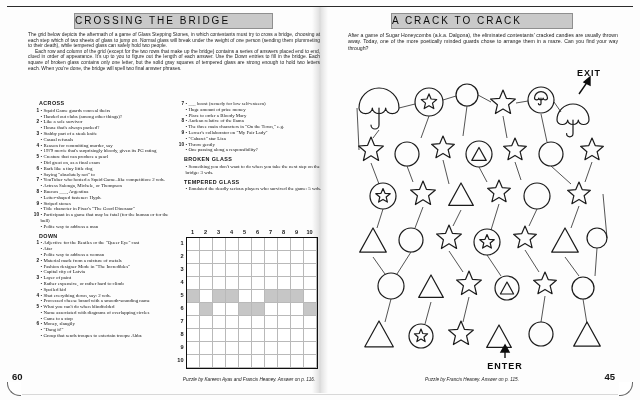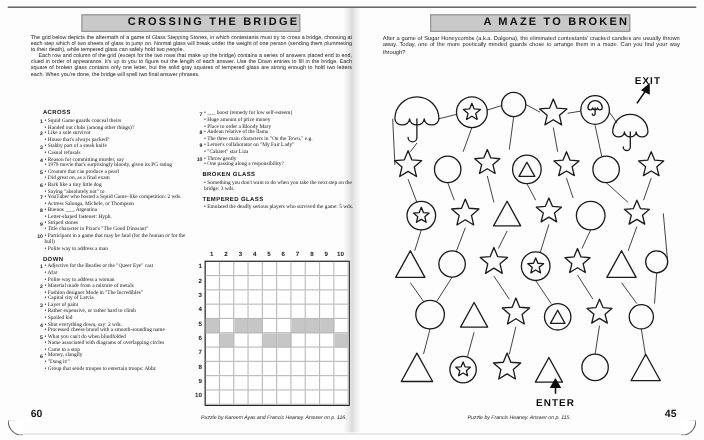--- a/index.html
+++ b/index.html
@@ -6,22 +6,22 @@
   body{width:640px;height:400px;background:#fdfdfd;font-family:"Liberation Sans",sans-serif;color:#151515;position:relative;overflow:hidden}
   .top-edge{position:absolute;left:7px;right:7px;top:6px;height:1px;background:#2b2b2b}
   .bottom-edge{position:absolute;left:22px;right:22px;bottom:5px;height:1px;background:#d8d8d8}
   .gutter{position:absolute;left:312px;top:7px;width:16px;height:386px;
     background:linear-gradient(90deg,rgba(0,0,0,0) 0%,rgba(0,0,0,0.10) 42%,rgba(0,0,0,0.14) 50%,rgba(0,0,0,0.10) 58%,rgba(0,0,0,0) 100%)}
   .curl{position:absolute;bottom:4px;width:13px;height:13px;border:1px solid #666;background:#fff}
   .curl.l{left:7px;border-top:none;border-right:none;border-radius:0 0 0 13px}
   .curl.r{right:7px;border-top:none;border-left:none;border-radius:0 0 13px 0}
 
   .title-bar{position:absolute;top:13px;height:14px;background:var(--title-bg,#c9c9c9);
-    border:1px solid #8f8f8f;font-weight:bold;font-size:10px;line-height:13px;letter-spacing:2px;
-    text-align:right;color:#0d0d0d}
+    border:1px solid #8f8f8f;font-weight:normal;font-size:10px;line-height:13px;letter-spacing:2px;
+    text-align:left;color:#0d0d0d}
   .tb-left{left:74px;width:197px}
   .tb-right{left:391px;width:180px}
 
   .intro{position:absolute;font-size:4.9px;line-height:5.6px;text-align:justify;color:#1c1c1c}
   .intro-left{left:28px;top:32px;width:292px}
   .intro-right{left:348px;top:32px;width:270px;font-size:5.2px;line-height:6.4px}
   .intro p{margin:0}
   .intro p + p{text-indent:7px}
 
   .cluecol{position:absolute;font-family:"Liberation Serif",serif;font-size:4.9px;line-height:5.8px;color:#141414}
@@ -41,21 +41,21 @@
   .grows span{display:block;height:13px;line-height:13px;text-align:right;padding-right:2.5px;box-sizing:border-box;font-weight:bold;font-size:5.6px}
   .ggrid{width:130px;height:130px;border:1.5px solid #0e0e0e;display:grid;
     grid-template-columns:repeat(10,13px);grid-template-rows:repeat(10,13px);background:#fff}
   .cell{box-sizing:border-box;border-right:.5px solid #b9b9b9;border-bottom:.5px solid #b9b9b9}
   .cell.temp{background:var(--temp-bg,#c6c6c6)}
 
   .credit{position:absolute;top:377px;font-size:4.7px;font-style:italic;text-align:center;color:#222}
   .credit-left{left:133px;width:232px}
   .credit-right{left:363px;width:218px}
   .pagenum{position:absolute;top:371px;font-weight:bold;font-size:9.5px}
-  .pn-left{left:28px}
+  .pn-left{left:12px}
   .pn-right{right:25px}
 
   #maze{position:absolute;left:345px;top:62px}
   #maze .shape{fill:none;stroke:#1b1b1b;stroke-width:1.2;stroke-linecap:round;stroke-linejoin:round}
   #maze .crack{stroke:#2a2a2a;stroke-width:.8;fill:none}
   #maze .mazetext{font-family:"Liberation Sans",sans-serif;font-weight:bold;font-size:9px;letter-spacing:1px;fill:#0d0d0d}
   #maze .arrow{stroke:#0d0d0d;stroke-width:1.4;fill:#0d0d0d}
 </style>
 </head>
 <body>
@@ -399,21 +399,21 @@
         <div class="cell"></div>
         <div class="cell"></div>
         <div class="cell"></div>
       </div>
   </div>
 </div>
 
 <div class="credit credit-left">Puzzle by Kareem Ayas and Francis Heaney. Answer on p. 116.</div>
 <div class="pagenum pn-left">60</div>
 
-<div class="title-bar tb-right">A MAZE TO BROKEN</div>
+<div class="title-bar tb-right">A CRACK TO CRACK</div>
 <div class="intro intro-right">
   <p>After a game of Sugar Honeycombs (a.k.a. Dalgona), the eliminated contestants' cracked candies are usually thrown away. Today, one of the more poetically minded guards chose to arrange them in a maze. Can you find your way through?</p>
 </div>
 
 <svg id="maze" width="272" height="312" viewBox="0 0 272 312">
   <g id="maze-cracks">
       <line x1="54" y1="46" x2="70" y2="42" class="crack"></line>
       <line x1="98" y1="38" x2="111" y2="34" class="crack"></line>
       <line x1="133" y1="33" x2="146" y2="40" class="crack"></line>
       <line x1="171" y1="41" x2="183" y2="39" class="crack"></line>

